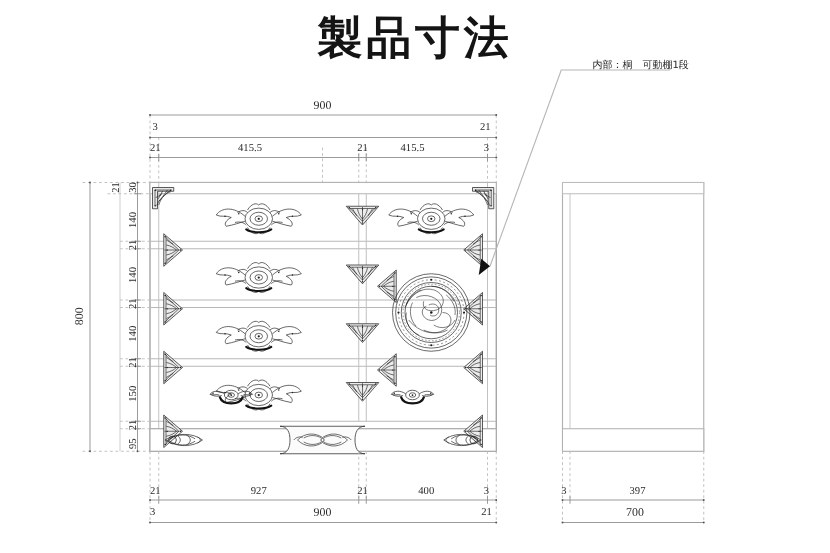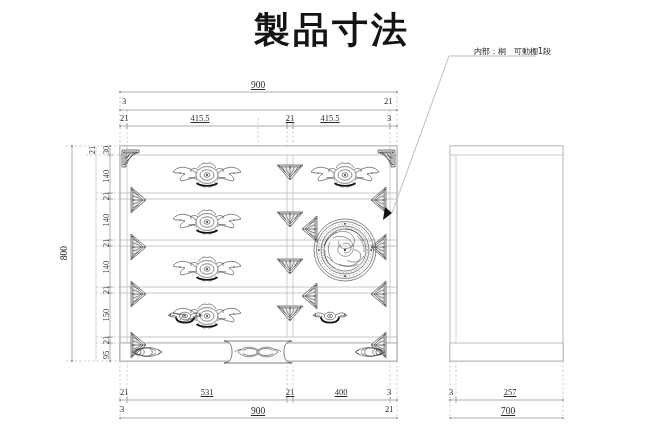--- a/index.html
+++ b/index.html
@@ -28,21 +28,21 @@
   }
 
   .dim{
     position:absolute;
     font-size:8.5px;
     color:#2b2b2b;
     white-space:nowrap;
     font-family:"Liberation Serif","DejaVu Serif",serif;
     user-select:none;
   }
-  .dim.c{transform:translateX(-50%);text-decoration:underline;}
+  .dim.c{transform:translateX(-50%);}
   .dim.vert{
     transform-origin:center center;
     transform:translate(-50%,-50%) rotate(-90deg);
   }
   .dim.big{font-size:9.5px;}
 
   .note{
     position:absolute;
     font-size:8px;
     color:#222;
@@ -389,28 +389,28 @@
   <div class="dim vert" style="left:106px;top:196px;">21</div>
   <div class="dim vert" style="left:106px;top:220px;">140</div>
   <div class="dim vert" style="left:106px;top:243px;">21</div>
   <div class="dim vert" style="left:106px;top:267px;">140</div>
   <div class="dim vert" style="left:106px;top:290px;">21</div>
   <div class="dim vert" style="left:106px;top:315px;">150</div>
   <div class="dim vert" style="left:106px;top:340px;">21</div>
   <div class="dim vert" style="left:106px;top:355px;">95</div>
 
   <div class="dim" style="left:120px;top:387px;">21</div>
-  <div class="dim c" style="left:207px;top:387px;">531</div>
+  <div class="dim c" style="left:207px;top:387px;">927</div>
   <div class="dim c" style="left:290px;top:387px;">21</div>
   <div class="dim c" style="left:341px;top:387px;">400</div>
   <div class="dim" style="left:387px;top:387px;">3</div>
 
   <div class="dim" style="left:120px;top:404px;">3</div>
   <div class="dim" style="left:385px;top:404px;">21</div>
   <div class="dim c big" style="left:258px;top:406px;">900</div>
 
   <div class="dim" style="left:449px;top:387px;">3</div>
-  <div class="dim c" style="left:510px;top:387px;">257</div>
+  <div class="dim c" style="left:510px;top:387px;">397</div>
   <div class="dim c big" style="left:508px;top:406px;">700</div>
 
   <div class="note" style="left:446px;top:46px;margin-left:28px;">内部：桐　可動棚1段</div>
 
 </div>
 
 </body></html>

